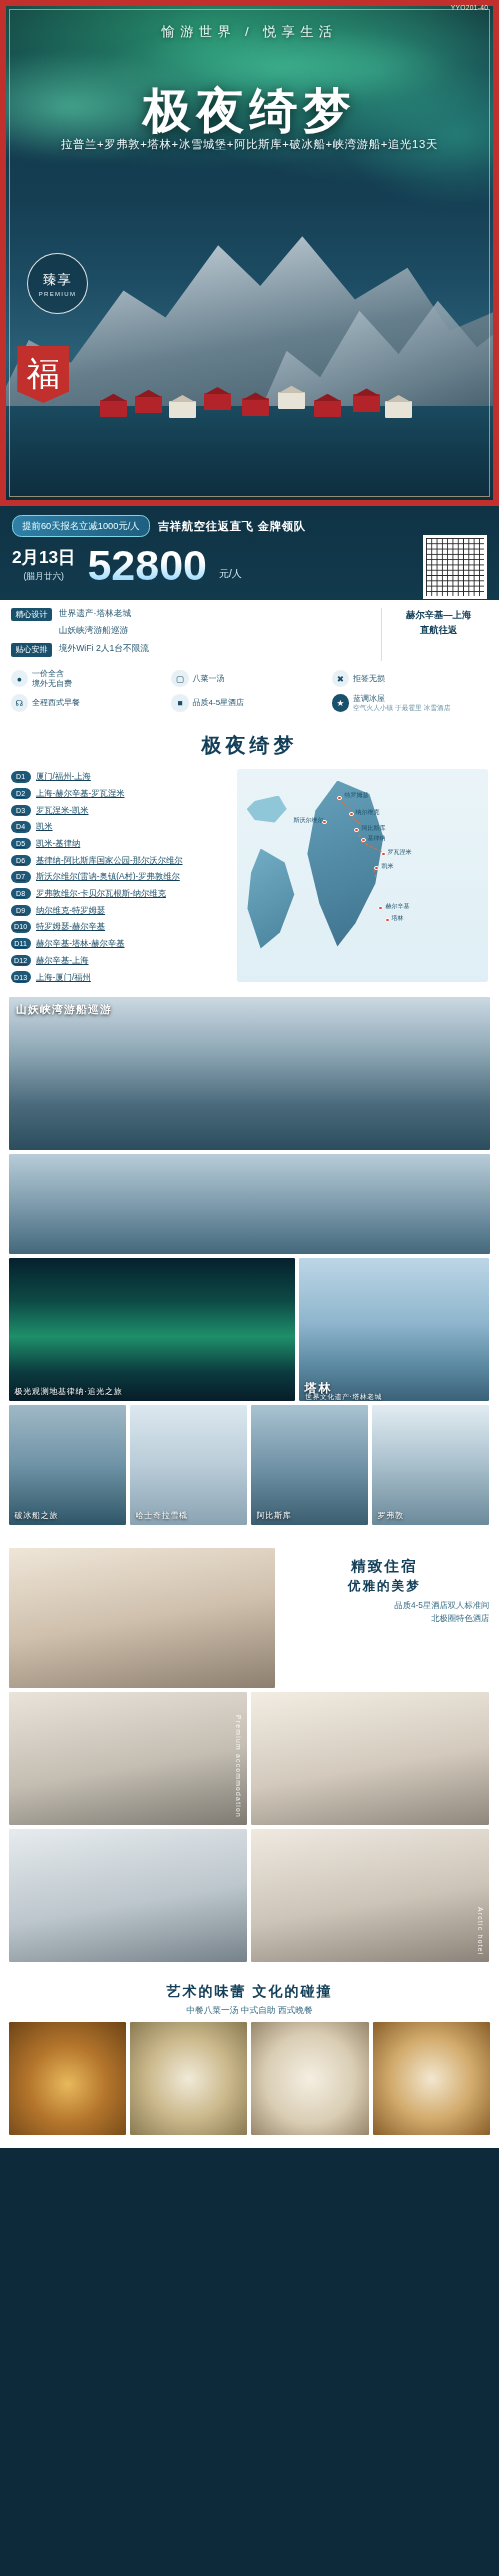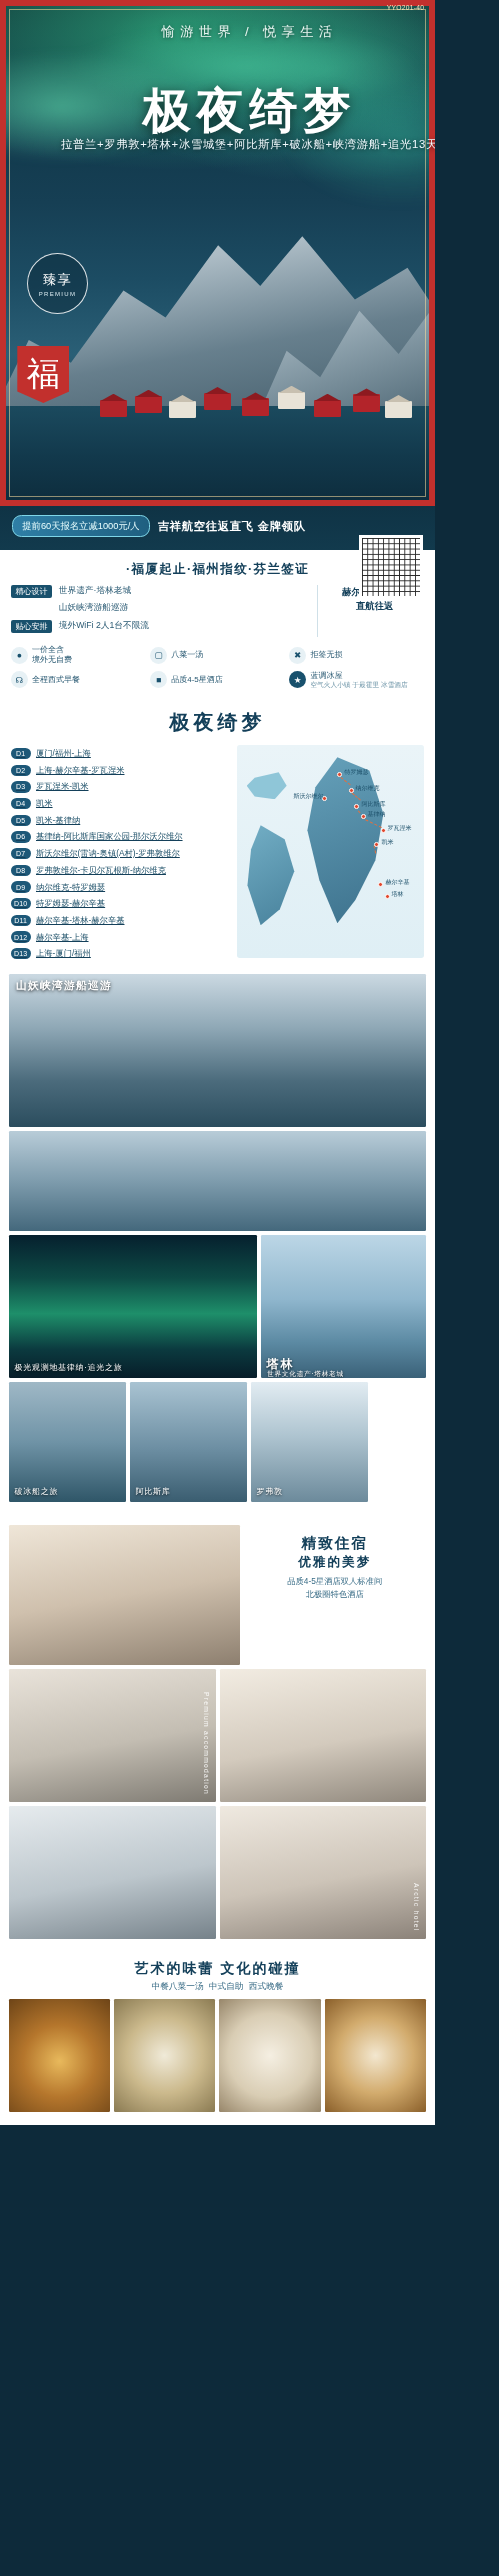--- a/index.html
+++ b/index.html
@@ -2,21 +2,21 @@
 <html style="font-size:10.7px"><head>
 <meta charset="utf-8">
 <style>
   * { box-sizing: border-box; margin: 0; padding: 0; }
   body {
     width: 499px;
     font-family: "Liberation Sans", "DejaVu Sans", sans-serif;
     background: #0d2a3a;
     color: #fff;
   }
-  .page { width: 435px; position: relative; overflow: hidden; }
+  .page { width: 499px; position: relative; overflow: hidden; }
 
   
   .hero {
     position: relative;
     height: 506px;
     background:
       radial-gradient(ellipse 466px 200px at 40% 6%, rgba(60,220,150,.55), rgba(60,220,150,0) 70%),
       radial-gradient(ellipse 333px 160px at 75% 14%, rgba(80,240,190,.35), rgba(80,240,190,0) 70%),
       linear-gradient(180deg, #0b2430 0%, #10384a 22%, #163f54 40%, #1c4c63 55%, #2a5f76 70%, #1b4257 88%, #123242 100%);
     overflow: hidden;
@@ -240,35 +240,35 @@
   .sky-dog { background: linear-gradient(180deg,#dce8ef 0%,#b9ccd8 50%,#8aa3b2 100%); }
   .sky-road { background: linear-gradient(180deg,#a9c3d2 0%,#6d8fa3 55%,#3a5d70 100%); }
   .sky-village { background: linear-gradient(180deg,#e2ecf2 0%,#aec4d0 45%,#6c8a9b 100%); }
   .sky-deck { background: linear-gradient(180deg,#b8ccd8 0%,#7e9cad 50%,#44687c 100%); }
 
   
   .hotel { background: #fff; padding: 9.3px 9.3px 10.7px; }
   .hotel-head { text-align: center; color: #14405a; margin-bottom: 6.7px; }
   .hotel-head .h1 { font-size: 14.6px; font-weight: bold; letter-spacing: 2px; }
   .hotel-head .h2 { font-size: 12.6px; font-weight: bold; letter-spacing: 2px; margin-top: 1.3px; }
-  .hotel-head .h3 { font-size: 8.3px; color: #3a6d87; margin-top: 4px; line-height: 1.6; }
+  .hotel-head .h3 { font-size: 8.3px; color: #3a6d87; margin-top: 4px; line-height: 1.6; text-align: right; }
   .room-a { background: linear-gradient(170deg,#efe6d8 0%,#cfc0ad 50%,#8d7f6f 100%); }
   .room-b { background: linear-gradient(170deg,#e9e3da 0%,#c3bdb2 55%,#7e7a72 100%); }
   .room-c { background: linear-gradient(170deg,#f2ece2 0%,#d3cabd 55%,#8f877c 100%); }
   .room-d { background: linear-gradient(170deg,#e6ebee 0%,#bcc6cc 55%,#76828a 100%); }
   .room-e { background: linear-gradient(170deg,#efe9e0 0%,#cdc4b8 55%,#8b8279 100%); }
   .vert-cap {
     position: absolute; right: 5.3px; bottom: 6.7px; writing-mode: vertical-rl;
     font-size: 6.7px; color: rgba(255,255,255,.9); letter-spacing: 1.3px;
   }
 
   
   .food-head { text-align: center; color: #14405a; padding: 6.7px 0 5.3px; background: #fff; }
   .food-head .f1 { font-size: 14px; font-weight: bold; letter-spacing: 2px; }
-  .food-head .f2 { font-size: 8.7px; color: #3a6d87; margin-top: 3.3px; font-family: Liberation Mono, monospace; }
+  .food-head .f2 { font-size: 8.7px; color: #3a6d87; margin-top: 3.3px; }
   .food-a { background: radial-gradient(circle at 50% 55%, #e8b95c 0%, #b5762c 45%, #6d4417 100%); }
   .food-b { background: radial-gradient(circle at 50% 50%, #f0ead8 0%, #cbb98c 50%, #8a7a52 100%); }
   .food-c { background: radial-gradient(circle at 50% 50%, #f5efe2 0%, #d9cdb4 55%, #97866a 100%); }
   .food-d { background: radial-gradient(circle at 50% 50%, #f3e7cf 0%, #d2ab6d 50%, #8a5f2a 100%); }
 </style>
 </head>
 <body>
 
 <div class="page">
 
@@ -301,27 +301,34 @@
 
     <div class="hero-frame"></div>
     <div class="code-badge">YYO201-40</div>
   </div>
 
   <div class="price-wrap">
     <div class="promo-row">
       <div class="promo-pill">提前60天报名立减1000元/人</div>
       <div class="promo-text">吉祥航空往返直飞 金牌领队</div>
     </div>
+    <div class="price-main">
+      <div class="date-box">
+        <div class="date-main">2月13日</div>
+        <div class="date-sub">(腊月廿六)</div>
+      </div>
+      <div class="price-num">52800</div>
+      <div class="price-unit">元/人</div>
+    </div>
     <div class="qr">
         <div class="qr-inner"></div>
       </div>
   </div>
 
   <div class="info-band">
-    <div class="band-title">·福厦起止·福州指纹·芬兰签证</div>
     <div class="feature-row">
       <div class="feature-left">
         <div class="l">
           <span class="tag">精心设计</span>
           <span>世界遗产·塔林老城</span>
         </div>
         <div class="l">
           <span class="tag" style="visibility:hidden">精心设计</span>
           <span>山妖峡湾游船巡游</span>
         </div>
@@ -477,20 +484,23 @@
       </div>
       <div class="ph sky-castle" style="width:190px;height:143px">
         <div class="cap big">塔林</div>
         <div class="cap" style="bottom:-0.7px;left:6px;font-size:6.7px">世界文化遗产·塔林老城</div>
       </div>
     </div>
     <div class="g-row">
       <div class="ph sky-ship" style="width:117px;height:120px">
         <div class="cap">破冰船之旅</div>
       </div>
+      <div class="ph sky-dog" style="width:117px;height:120px">
+        <div class="cap">哈士奇拉雪橇</div>
+      </div>
       <div class="ph sky-road" style="width:117px;height:120px">
         <div class="cap">阿比斯库</div>
       </div>
       <div class="ph sky-village" style="width:117px;height:120px">
         <div class="cap">罗弗敦</div>
       </div>
     </div>
   </div>
 
   <div class="hotel">

